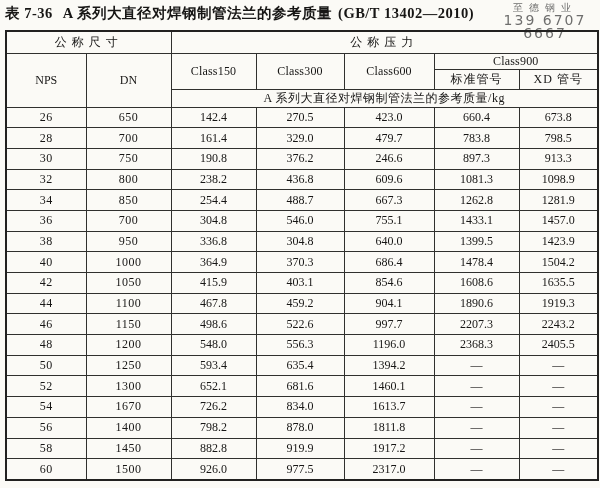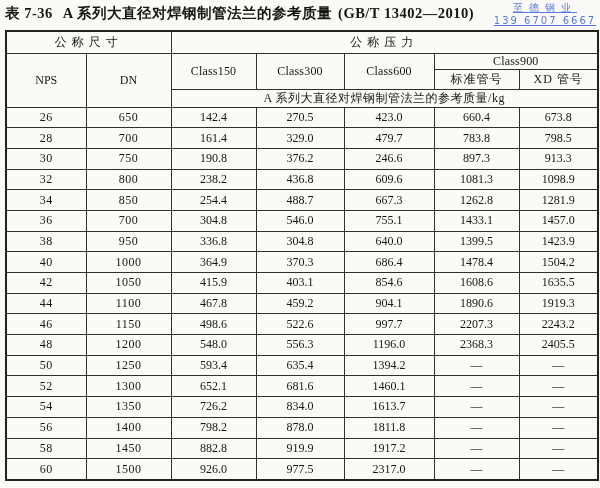--- a/index.html
+++ b/index.html
@@ -27,21 +27,21 @@
   .watermark {
     position: absolute; top: 1px; right: 0px;
     width: 110px;
     text-align: center;
     font-family: "DejaVu Sans", "Liberation Sans", sans-serif;
     opacity: 0.75;
     line-height: 13px;
     pointer-events: none;
   }
   .watermark .w1 { font-size: 10px; letter-spacing: 6px; }
-  .watermark .w2 { font-size: 10px; letter-spacing: 2px; }
+  .watermark .w2 { font-size: 14px; letter-spacing: 2px; }
 
   
   table.main {
     position: absolute; left: 5px; top: 30px;
     width: 592px;
     border-collapse: collapse;
     table-layout: fixed;
   }
   table.main th, table.main td {
     border: 1px solid #30302e;
@@ -65,21 +65,21 @@
 </style>
 </head>
 <body>
 
 <div class="page">
 
   <div class="title-row">
     <span class="tno">表 7-36</span><span>A 系列大直径对焊钢制管法兰的参考质量</span><span class="std">(GB/T 13402—2010)</span>
   </div>
 
-  <div class="watermark" style="color: #1d4ed8; text-decoration: underline;">
+  <div class="watermark" style="color: #404040;">
     <div class="w1">至德钢业</div>
     <div class="w2">139 6707 6667</div>
   </div>
 
   <table class="main">
     <colgroup>
       <col style="width:80px">
         <col style="width:85px">
         <col style="width:85px">
       <col style="width:88px">
@@ -230,21 +230,21 @@
           <td>52</td>
           <td>1300</td>
           <td>652.1</td>
           <td>681.6</td>
           <td>1460.1</td>
           <td>—</td>
           <td>—</td>
         </tr>
         <tr>
           <td>54</td>
-          <td>1350</td>
+          <td>1670</td>
           <td>726.2</td>
           <td>834.0</td>
           <td>1613.7</td>
           <td>—</td>
           <td>—</td>
         </tr>
         <tr>
           <td>56</td>
           <td>1400</td>
           <td>798.2</td>

